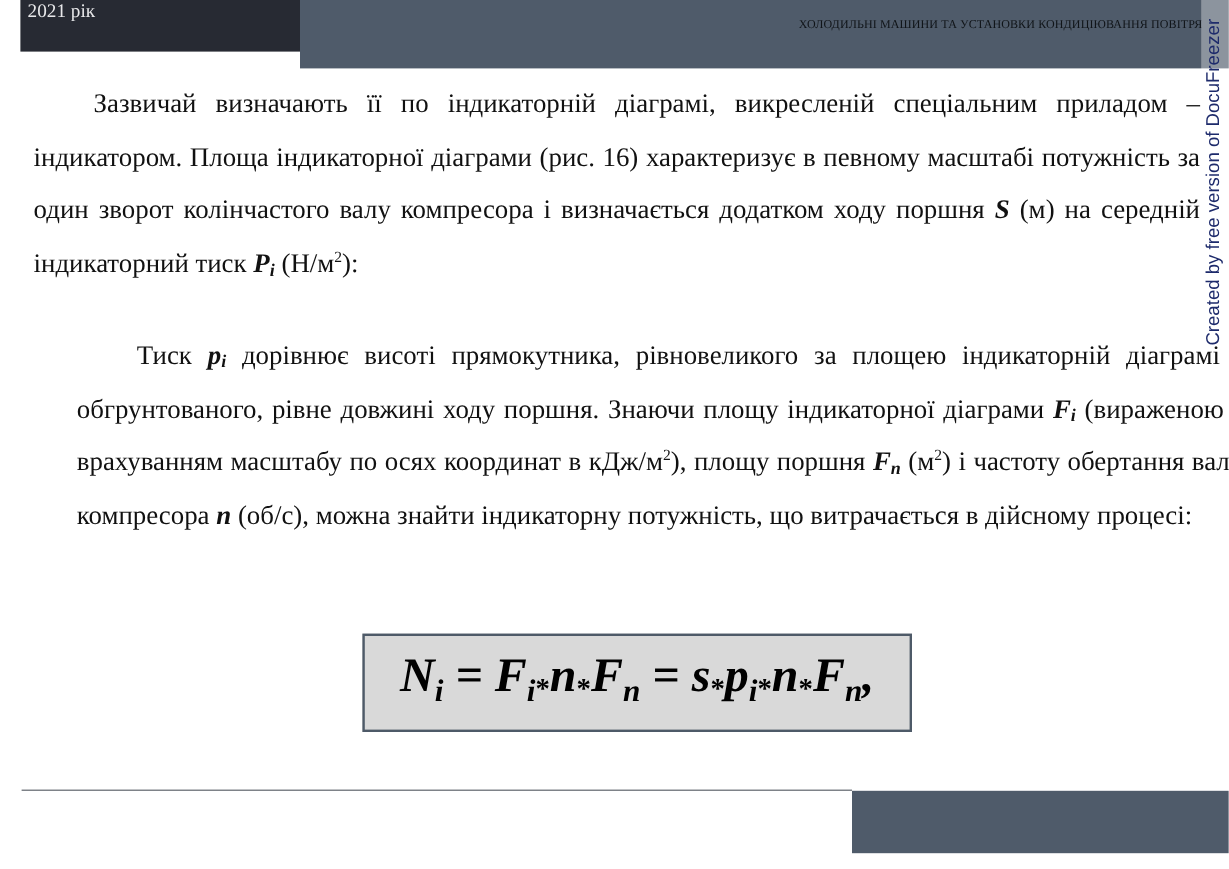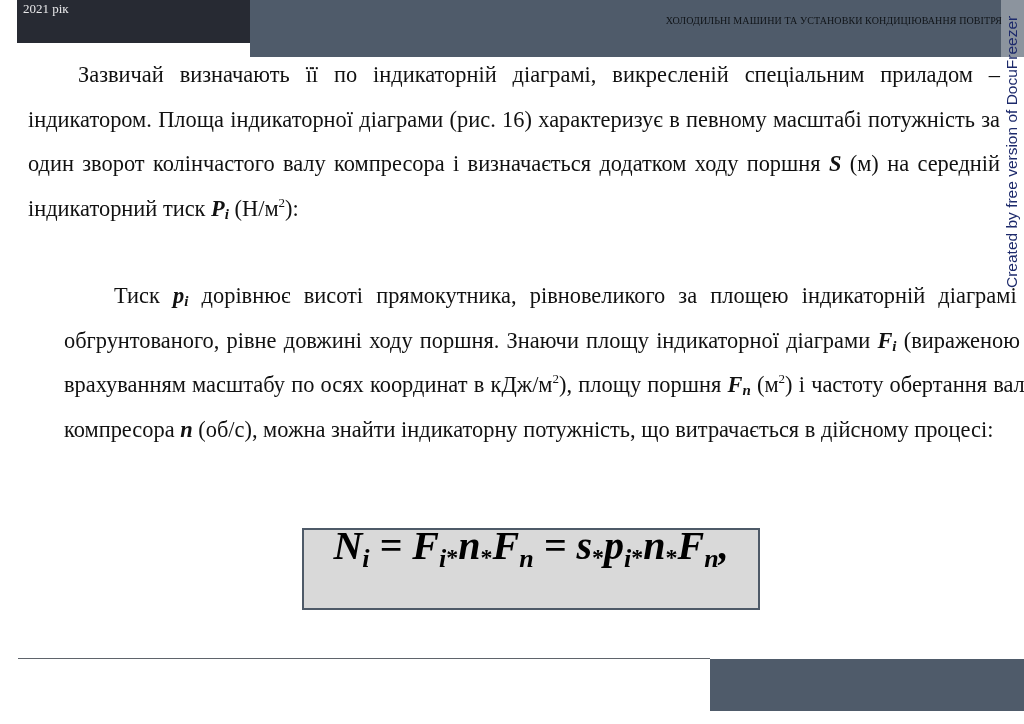--- a/index.html
+++ b/index.html
@@ -8,21 +8,21 @@
     background:#ffffff;
     font-family:"Liberation Serif","DejaVu Serif",serif;
     color:#111111;
   }
   .hdr-dark {
     position:absolute; left:17px; top:0; width:233px; height:43px;
     background:#272a33;
   }
   .hdr-year {
     position:absolute; left:6px; top:1px;
-    font-size:13px; color:#e8e8ea;
+    font-size:16px; color:#e8e8ea;
   }
   .hdr-gray {
     position:absolute; left:250px; top:0; width:774px; height:57px;
     background:#4f5b6a;
   }
   .hdr-title {
     position:absolute; right:22px; top:15px;
     font-size:10px; color:#101418; letter-spacing:0.1px; white-space:nowrap;
   }
   .watermark {
@@ -34,30 +34,30 @@
     transform-origin:0 0; transform:rotate(-90deg);
     font-family:"Liberation Sans","DejaVu Sans",sans-serif;
     font-size:15.5px; color:#1d2a6b; white-space:nowrap;
     width:300px; display:block; line-height:22px;
   }
   .para {
     position:absolute; left:28px; width:972px;
     font-size:22.4px; line-height:44.7px;
     text-align:justify; text-align-last:left;
   }
-  .p1 { top:53px; }
+  .p1 { top:64px; }
   .p2 { top:274px;margin-left:36px; }
   .indent { display:inline-block; width:50px; }
   .bi { font-weight:bold; font-style:italic; }
   sub.bi { font-size:15px; vertical-align:-3px; line-height:0; }
   sup { font-size:13px; vertical-align:9px; line-height:0; }
   .formula-box {
     position:absolute; left:302px; top:528px; width:454px; height:78px;
     background:#d9d9d9; border:2px solid #4e5a68;
-    display:flex; justify-content:center;
+    display:flex; align-items:center; justify-content:center;
   }
   .formula {
     font-family:"Liberation Serif","DejaVu Serif",serif;
     font-weight:bold; font-style:italic; font-size:40px; color:#000;
     white-space:nowrap; margin-top:-8px;
   }
   .formula .sub { font-size:26px; vertical-align:-8px; }
   .formula .op { font-size:24px; vertical-align:-6px; font-style:normal; }
   .footer-line {
     position:absolute; left:18px; top:658px; width:692px; height:1px;

